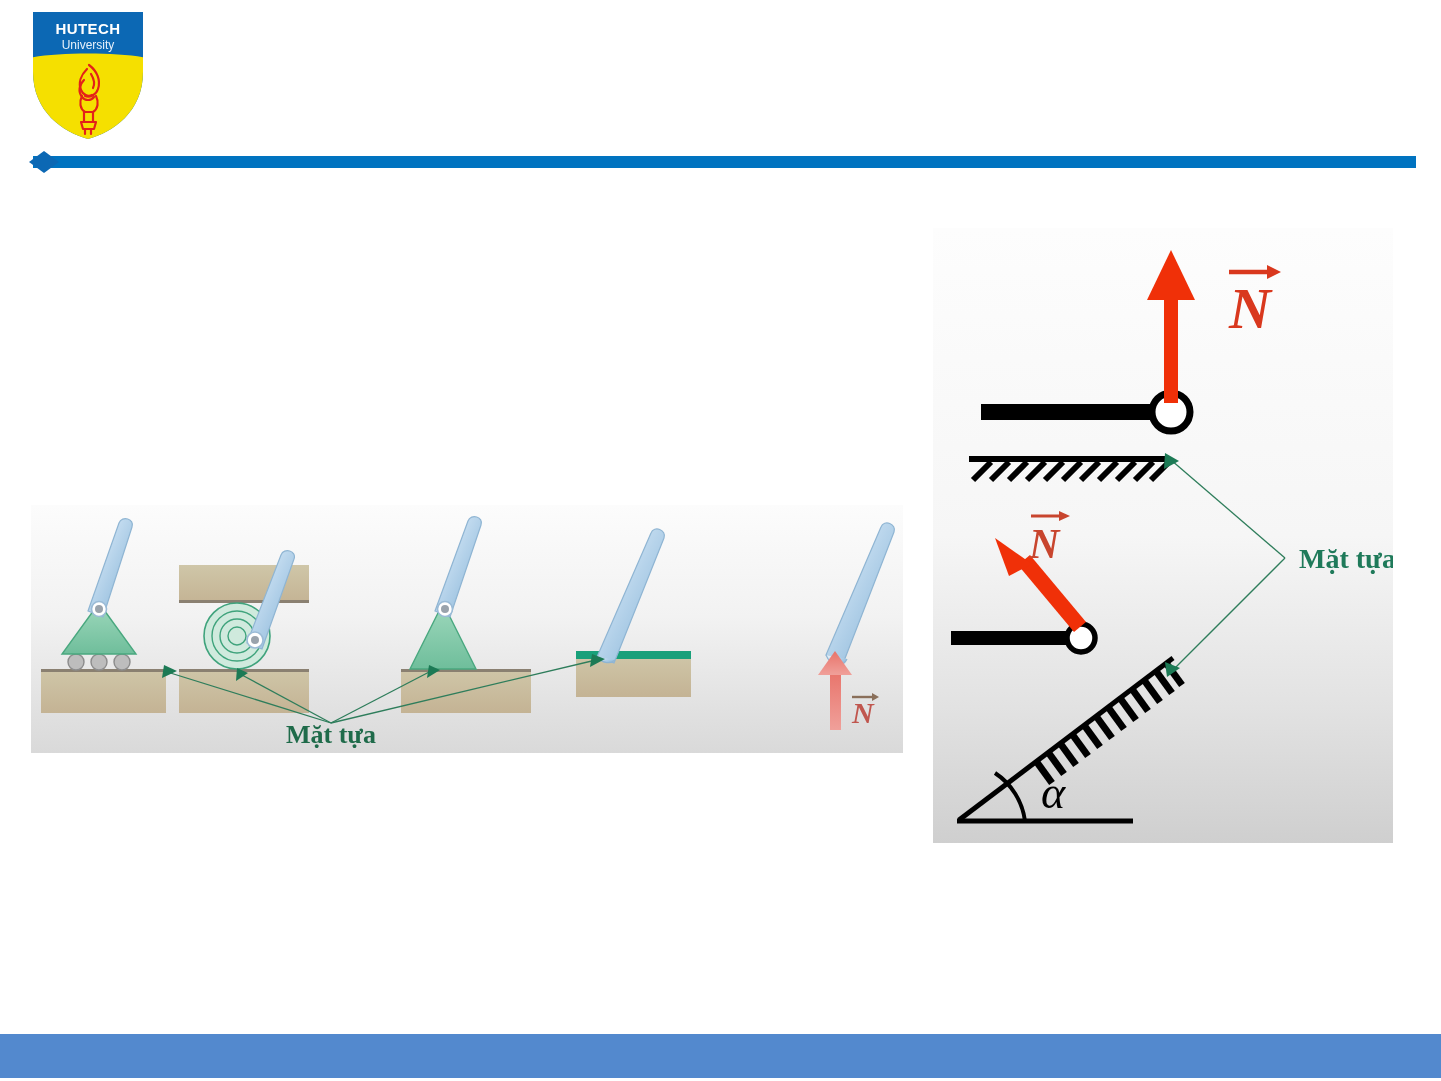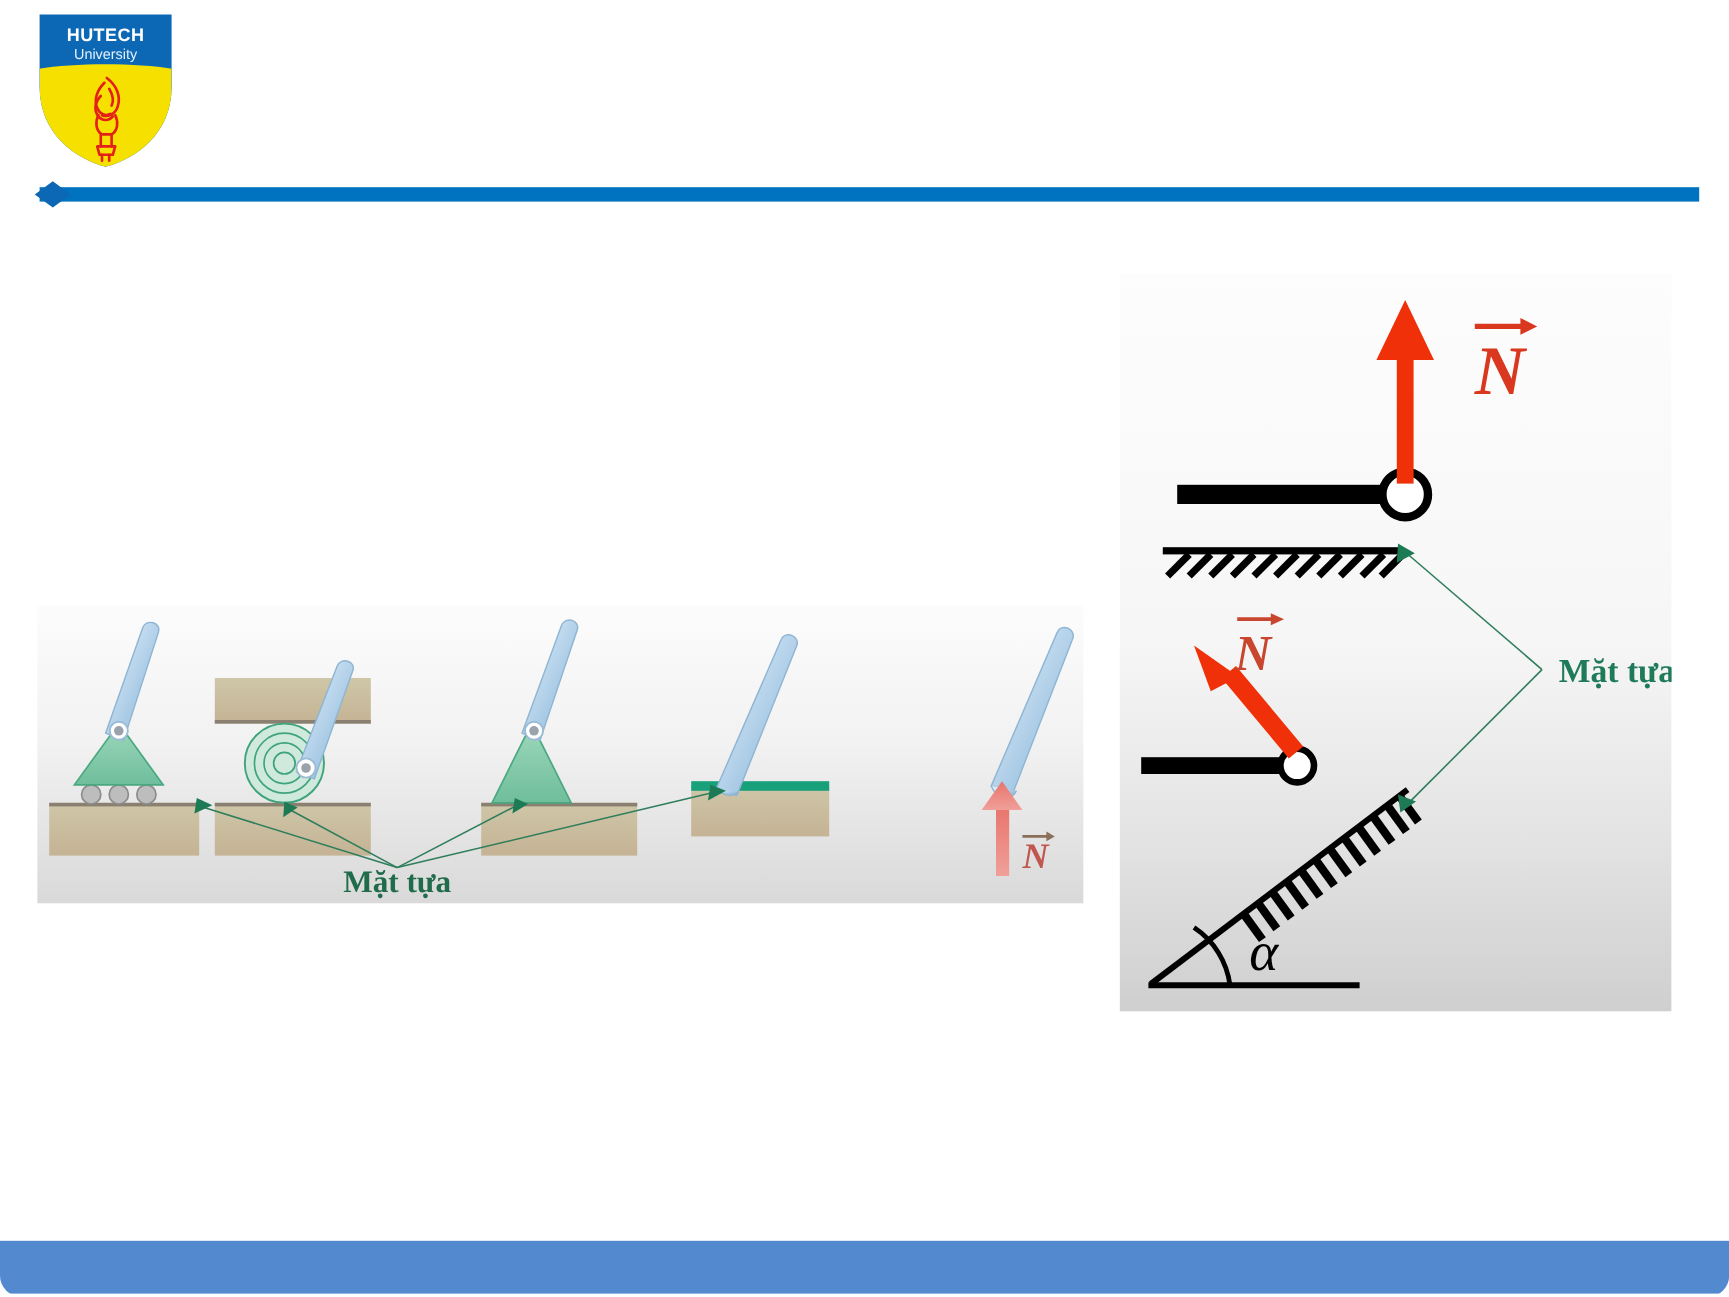--- a/index.html
+++ b/index.html
@@ -10,21 +10,20 @@
   }
   body {
     font-family: "Liberation Sans", sans-serif;
   }
   #slide {
     position: relative;
     width: 1441px;
     height: 1081px;
     background: #ffffff;
     overflow: hidden;
-    border-radius: 18px;
   }
 
   
   #logo {
     position: absolute;
     left: 27px;
     top: 8px;
     width: 122px;
     height: 134px;
   }

